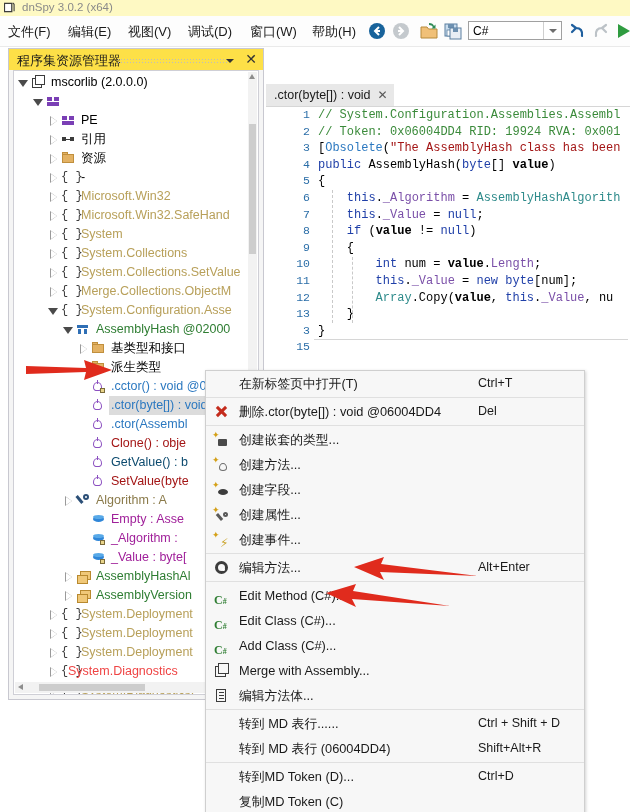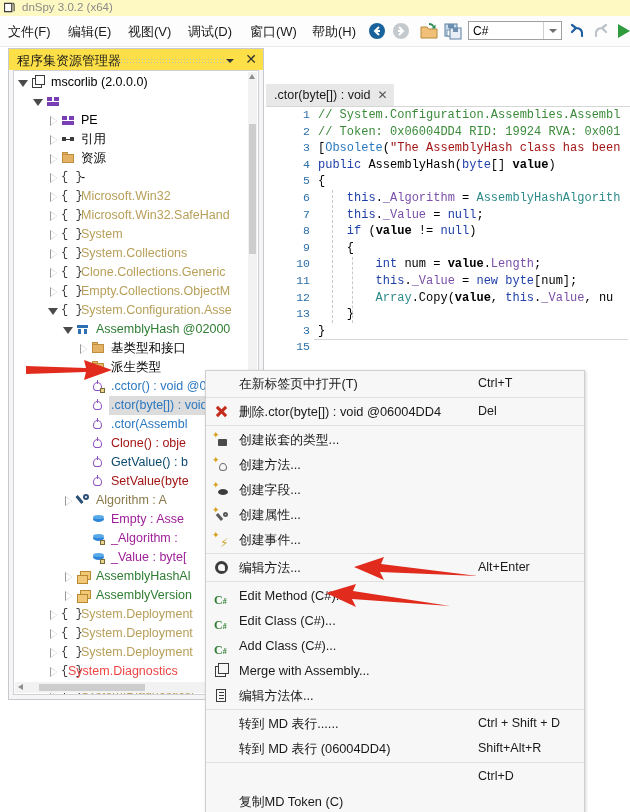--- a/index.html
+++ b/index.html
@@ -259,28 +259,28 @@
           <span class="ic" style="left:47px">
             <span class="ic-ns">{ }</span>
           </span>
           <span class="lbl" style="position:absolute;left:65px;top:0;color:#b8a05a;padding:0 2px;">System.Collections</span>
         </div>
         <div class="node" style="top: 192px; left: 0px; right: 0px;">
           <span class="exp closed" style="left:34px"></span>
           <span class="ic" style="left:47px">
             <span class="ic-ns">{ }</span>
           </span>
-          <span class="lbl" style="position:absolute;left:65px;top:0;color:#b8a05a;padding:0 2px;">Clone.Collections.Generic</span>
+          <span class="lbl" style="position:absolute;left:65px;top:0;color:#b8a05a;padding:0 2px;">System.Collections.SetValue</span>
         </div>
         <div class="node" style="top: 211px; left: 0px; right: 0px;">
           <span class="exp closed" style="left:34px"></span>
           <span class="ic" style="left:47px">
             <span class="ic-ns">{ }</span>
           </span>
-          <span class="lbl" style="position:absolute;left:65px;top:0;color:#b8a05a;padding:0 2px;">Empty.Collections.ObjectM</span>
+          <span class="lbl" style="position:absolute;left:65px;top:0;color:#b8a05a;padding:0 2px;">Merge.Collections.ObjectM</span>
         </div>
         <div class="node" style="top: 230px; left: 0px; right: 0px;">
           <span class="exp open" style="left:34px"></span>
           <span class="ic" style="left:47px">
             <span class="ic-ns">{ }</span>
           </span>
           <span class="lbl" style="position:absolute;left:65px;top:0;color:#b8a05a;padding:0 2px;">System.Configuration.Asse</span>
         </div>
         <div class="node" style="top: 249px; left: 0px; right: 0px;">
           <span class="exp open" style="left:49px"></span>
@@ -523,20 +523,21 @@
       <span class="mkey">Ctrl + Shift + D</span>
     </div>
     <div class="mitem">
       <span class="micon"></span>
       <span class="mlabel">转到 MD 表行 (06004DD4)</span>
       <span class="mkey">Shift+Alt+R</span>
     </div>
     <div class="msep"></div>
     <div class="mitem">
       <span class="micon"></span>
+      <span class="mlabel">转到MD Token (D)...</span>
       <span class="mkey">Ctrl+D</span>
     </div>
     <div class="mitem">
       <span class="micon"></span>
       <span class="mlabel">复制MD Token (C)</span>
     </div>
   </div>
 
 <svg class="arrow" style="left:26px;top:358px;" width="86" height="24" viewBox="0 0 86 24">
   <path d="M86 12 L58 2 L60 10 L0 8 L0 16 L60 14 L58 22 Z" fill="#e02b1d"></path>

